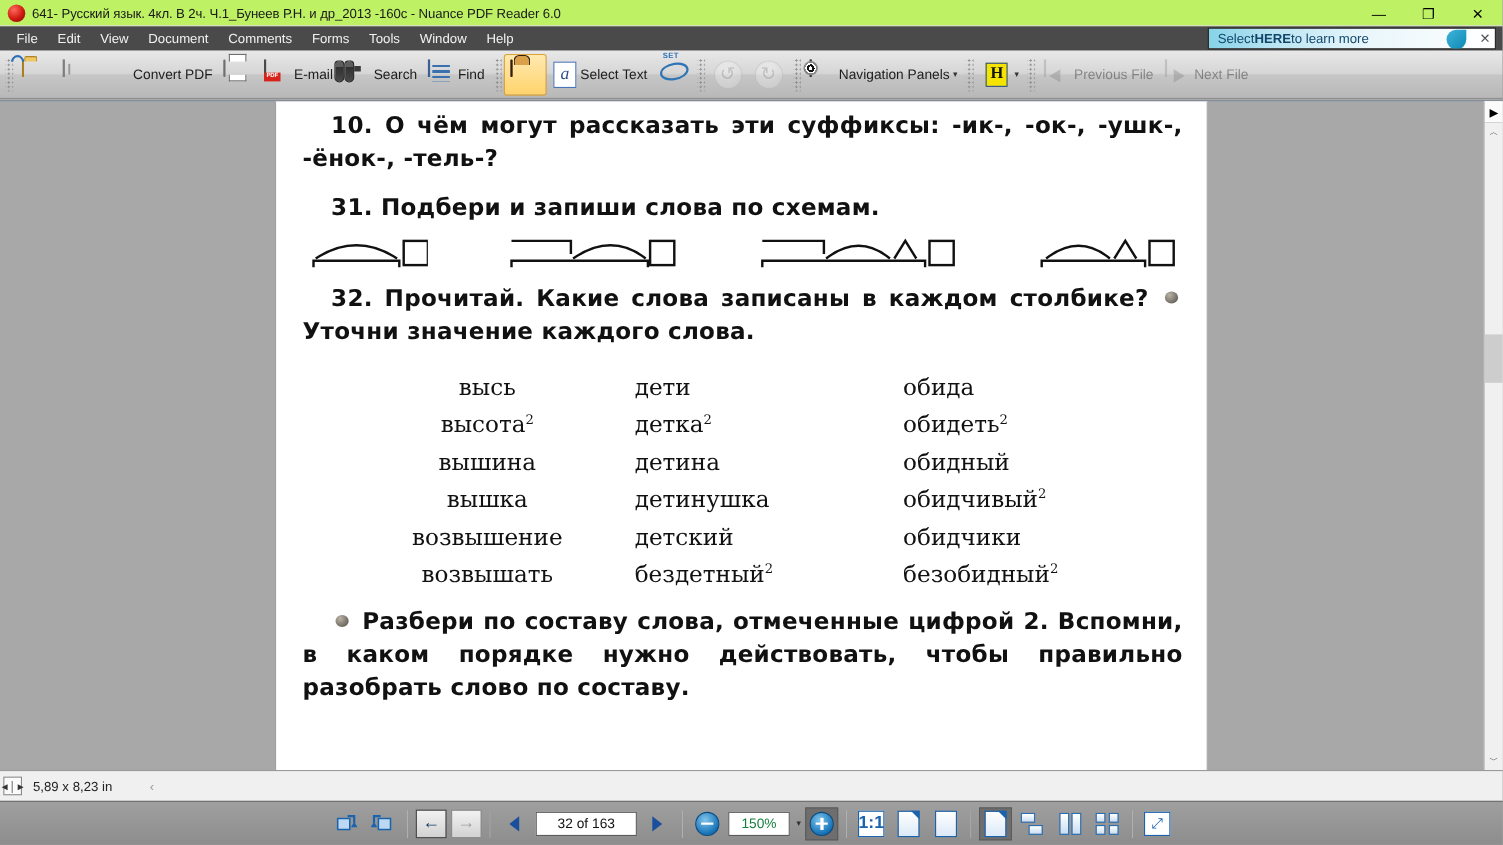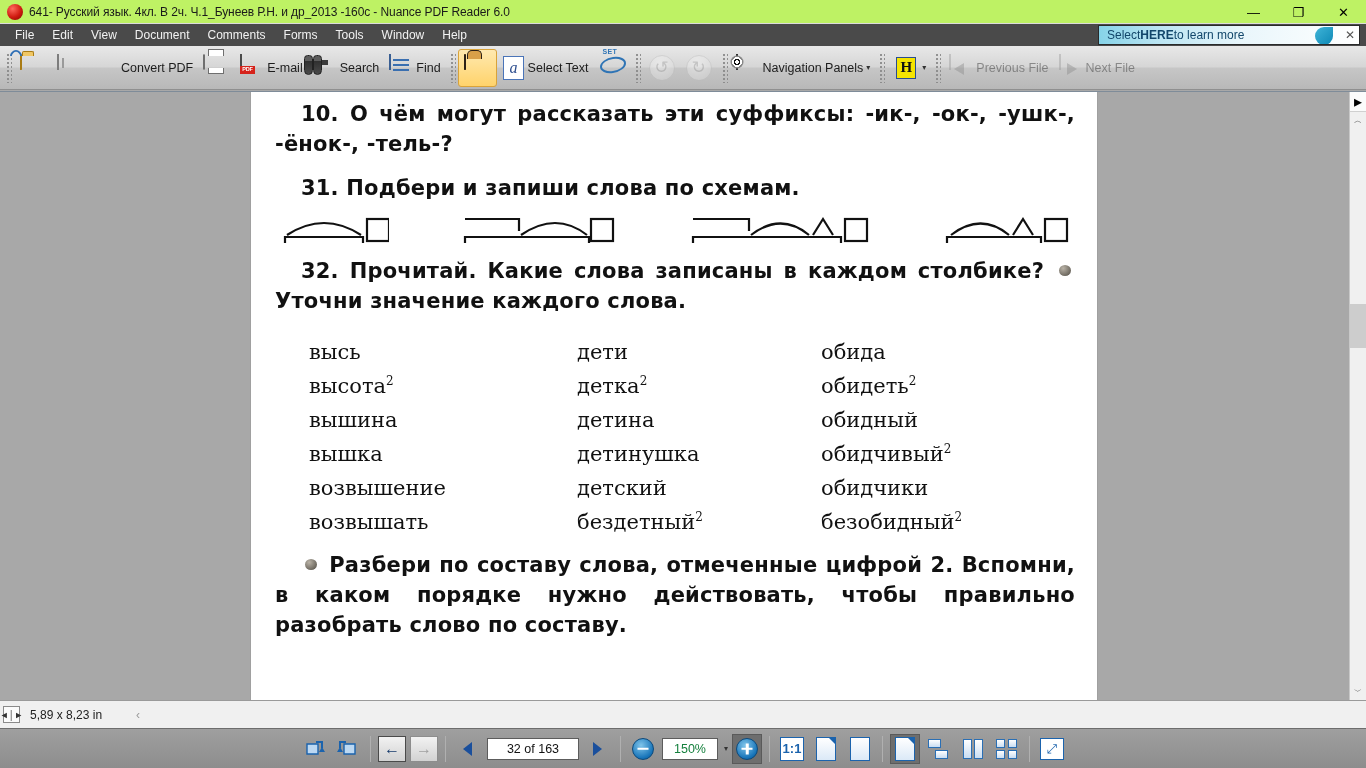--- a/index.html
+++ b/index.html
@@ -270,21 +270,21 @@
   
   .schemes { display: flex; gap: 0; margin: 10px 0 8px 0; justify-content: space-between; padding: 0 4px; }
   .scheme { position: relative; height: 36px; }
   .scheme svg { display: block; }
 
   
   .wordcols {
     display: flex; margin: 18px 0 6px 0; padding-left: 34px;
   }
   .wordcol { }
-  .wordcol:nth-child(1) { width: 268px; }
+  .wordcol:nth-child(1) { width: 268px; text-align: center; }
   .wordcol:nth-child(2) { width: 244px; }
   .wordcol:nth-child(3) { width: 240px; }
   .word {
     font-family: "DejaVu Serif", serif;
     font-size: 21px; color: #111; line-height: 1.62;
     white-space: nowrap;
   }
   .word sup { font-size: 12px; vertical-align: super; }
 
   
@@ -375,21 +375,21 @@
     background: linear-gradient(to bottom,#ffffff,#dbe9f7);
     border: 1.5px solid #1b63ad; position: relative;
   }
   .blue-doc.fold:after {
     content:""; position:absolute; right:-1px; top:-1px;
     border-top: 8px solid #1b63ad; border-left: 8px solid transparent;
   }
   .ratio-box {
     width: 24px; height: 24px; border: 1.5px solid #1b63ad; background:#fff;
     display:flex; align-items:center; justify-content:center;
-    font-size: 13px; font-weight: bold; color:#1b63ad;
+    font-size: 16px; font-weight: bold; color:#1b63ad;
   }
   .pane-ico { width: 22px; height: 20px; position: relative; }
   .pane-ico i { position:absolute; background: linear-gradient(to bottom,#fff,#c9ddf2); border:1.3px solid #2a6fb5; }
   .expand-ico {
     width: 24px; height: 22px; border: 1.5px solid #1b63ad; background:#fff;
     position: relative; display:flex; align-items:center; justify-content:center;
     font-size: 13px; color:#1b63ad;
   }
   .rotate-ico {
     width: 22px; height: 22px; position: relative;

